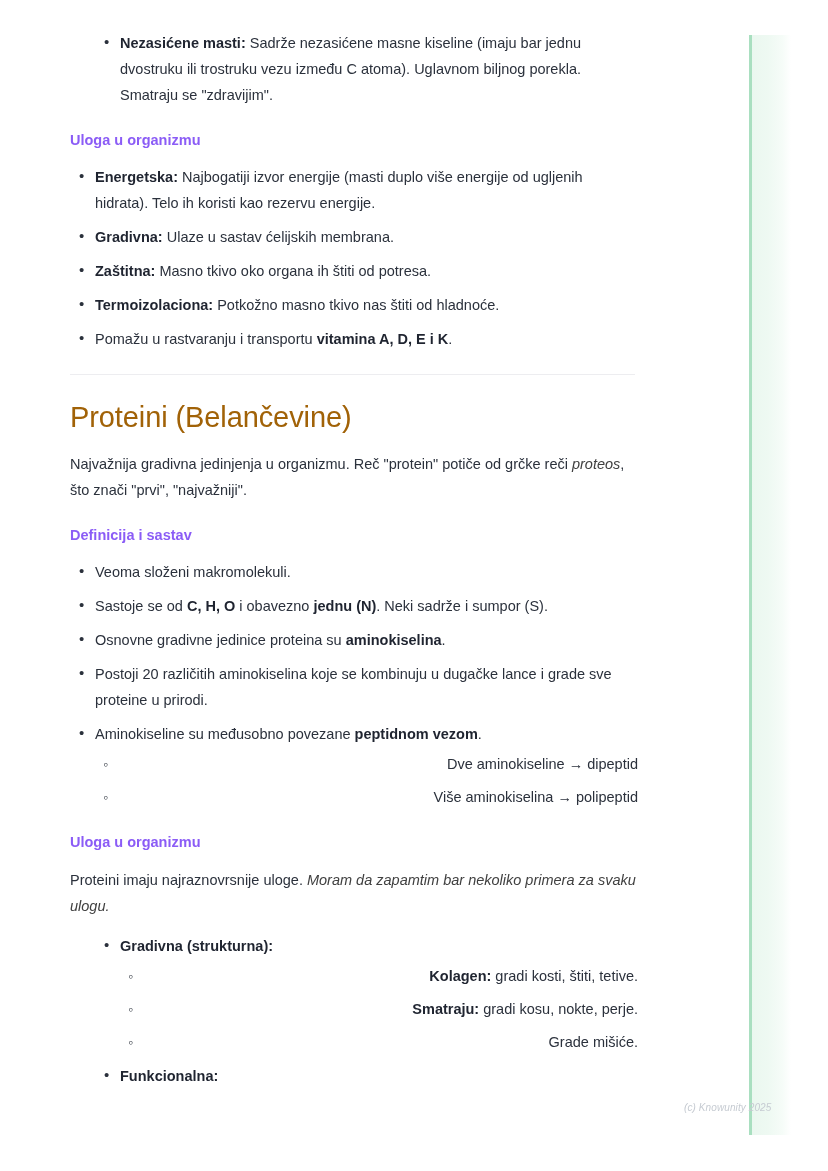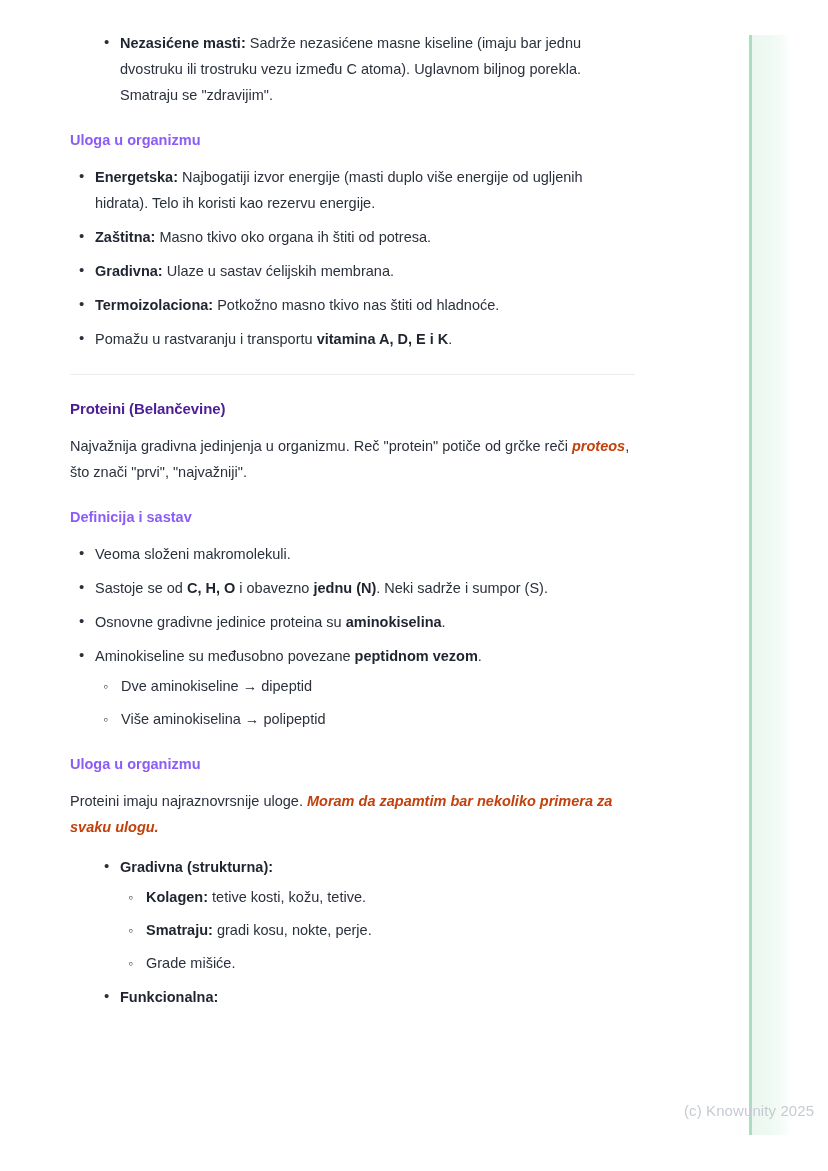--- a/index.html
+++ b/index.html
@@ -48,44 +48,44 @@
 
   .content {
     position: absolute;
     left: 70px;
     top: 30px;
     width: 568px;
   }
 
   
   h2.section-title {
-    font-size: 15px;
+    font-size: 29px;
     line-height: 1.3;
-    font-weight: 700;
-    color: #4c1d95;
+    font-weight: 400;
+    color: #a16207;
     letter-spacing: -0.1px;
     margin: 24px 0 14px 0;
   }
 
   h3.sub-title {
     font-size: 14.5px;
     line-height: 1.4;
     font-weight: 700;
     color: #8b5cf6;
     margin: 22px 0 14px 0;
   }
 
   p.para {
     font-size: 14.5px;
     line-height: 26px;
     color: #2b313c;
     margin: 0 0 14px 0;
   }
 
-  p.para em { font-style: italic; color: #c2410c; font-weight: bold; }
+  p.para em { font-style: italic; color: #404040; }
 
   hr.divider {
     border: none;
     border-top: 1px solid #ededf0;
     margin: 22px 0 0 0;
     width: 565px;
   }
 
   
   ul.lvl1 {
@@ -113,20 +113,21 @@
 
   
   ul.lvl1.indented > li { padding-left: 50px; }
   ul.lvl1.indented > li::before { left: 34px; }
 
   
   ul.lvl2 {
     list-style: none;
     margin: 4px 0 0 0;
     padding: 0;
+    text-align: right;
   }
   ul.lvl2 > li {
     position: relative;
     padding-left: 26px;
     font-size: 14.5px;
     line-height: 26px;
     color: #2b313c;
     margin-bottom: 7px;
   }
   ul.lvl2 > li::before {
@@ -139,24 +140,25 @@
     line-height: 26px;
   }
 
   strong { font-weight: 700; color: #1f2430; }
 
   
   .watermark {
     position: absolute;
     left: 684px;
     top: 1102px;
-    font-size: 15px;
+    font-size: 10px;
     color: #c6cbd2;
     letter-spacing: 0.1px;
     white-space: nowrap;
+    font-style: italic;
   }
 </style>
 </head>
 <body>
 
 <div class="edge-panel"></div>
 <div class="edge-rule"></div>
 
 <div class="page">
   <div class="content">
@@ -167,24 +169,24 @@
       </li>
     </ul>
 
     <h3 class="sub-title">Uloga u organizmu</h3>
 
     <ul class="lvl1">
       <li>
         <strong>Energetska:</strong><span> Najbogatiji izvor energije (masti duplo više energije od ugljenih hidrata). Telo ih koristi kao rezervu energije.</span>
       </li>
       <li>
+        <strong>Gradivna:</strong><span> Ulaze u sastav ćelijskih membrana.</span>
+      </li>
+      <li>
         <strong>Zaštitna:</strong><span> Masno tkivo oko organa ih štiti od potresa.</span>
-      </li>
-      <li>
-        <strong>Gradivna:</strong><span> Ulaze u sastav ćelijskih membrana.</span>
       </li>
       <li>
         <strong>Termoizolaciona:</strong><span> Potkožno masno tkivo nas štiti od hladnoće.</span>
       </li>
       <li>
         <span>Pomažu u rastvaranju i transportu </span><strong>vitamina A, D, E i K</strong><span>.</span>
       </li>
     </ul>
 
     <hr class="divider">
@@ -199,20 +201,23 @@
 
     <ul class="lvl1">
       <li>
         <span>Veoma složeni makromolekuli.</span>
       </li>
       <li>
         <span>Sastoje se od </span><strong>C, H, O</strong><span> i obavezno </span><strong>jednu (N)</strong><span>. Neki sadrže i sumpor (S).</span>
       </li>
       <li>
         <span>Osnovne gradivne jedinice proteina su </span><strong>aminokiselina</strong><span>.</span>
+      </li>
+      <li>
+        <span>Postoji 20 različitih aminokiselina koje se kombinuju u dugačke lance i grade sve proteine u prirodi.</span>
       </li>
       <li>
         <span>Aminokiseline su međusobno povezane </span><strong>peptidnom vezom</strong><span>.</span>
         <ul class="lvl2">
           <li>Dve aminokiseline → dipeptid</li>
           <li>Više aminokiselina → polipeptid</li>
         </ul>
       </li>
     </ul>
 
@@ -220,21 +225,21 @@
 
     <p class="para">
       <span>Proteini imaju najraznovrsnije uloge. </span><em>Moram da zapamtim bar nekoliko primera za svaku ulogu.</em>
     </p>
 
     <ul class="lvl1 indented">
       <li>
         <strong>Gradivna (strukturna):</strong>
         <ul class="lvl2">
           <li>
-            <strong>Kolagen:</strong><span> tetive kosti, kožu, tetive.</span>
+            <strong>Kolagen:</strong><span> gradi kosti, štiti, tetive.</span>
           </li>
           <li>
             <strong>Smatraju:</strong><span> gradi kosu, nokte, perje.</span>
           </li>
           <li>
             <strong></strong><span>Grade mišiće.</span>
           </li>
         </ul>
       </li>
       <li>

